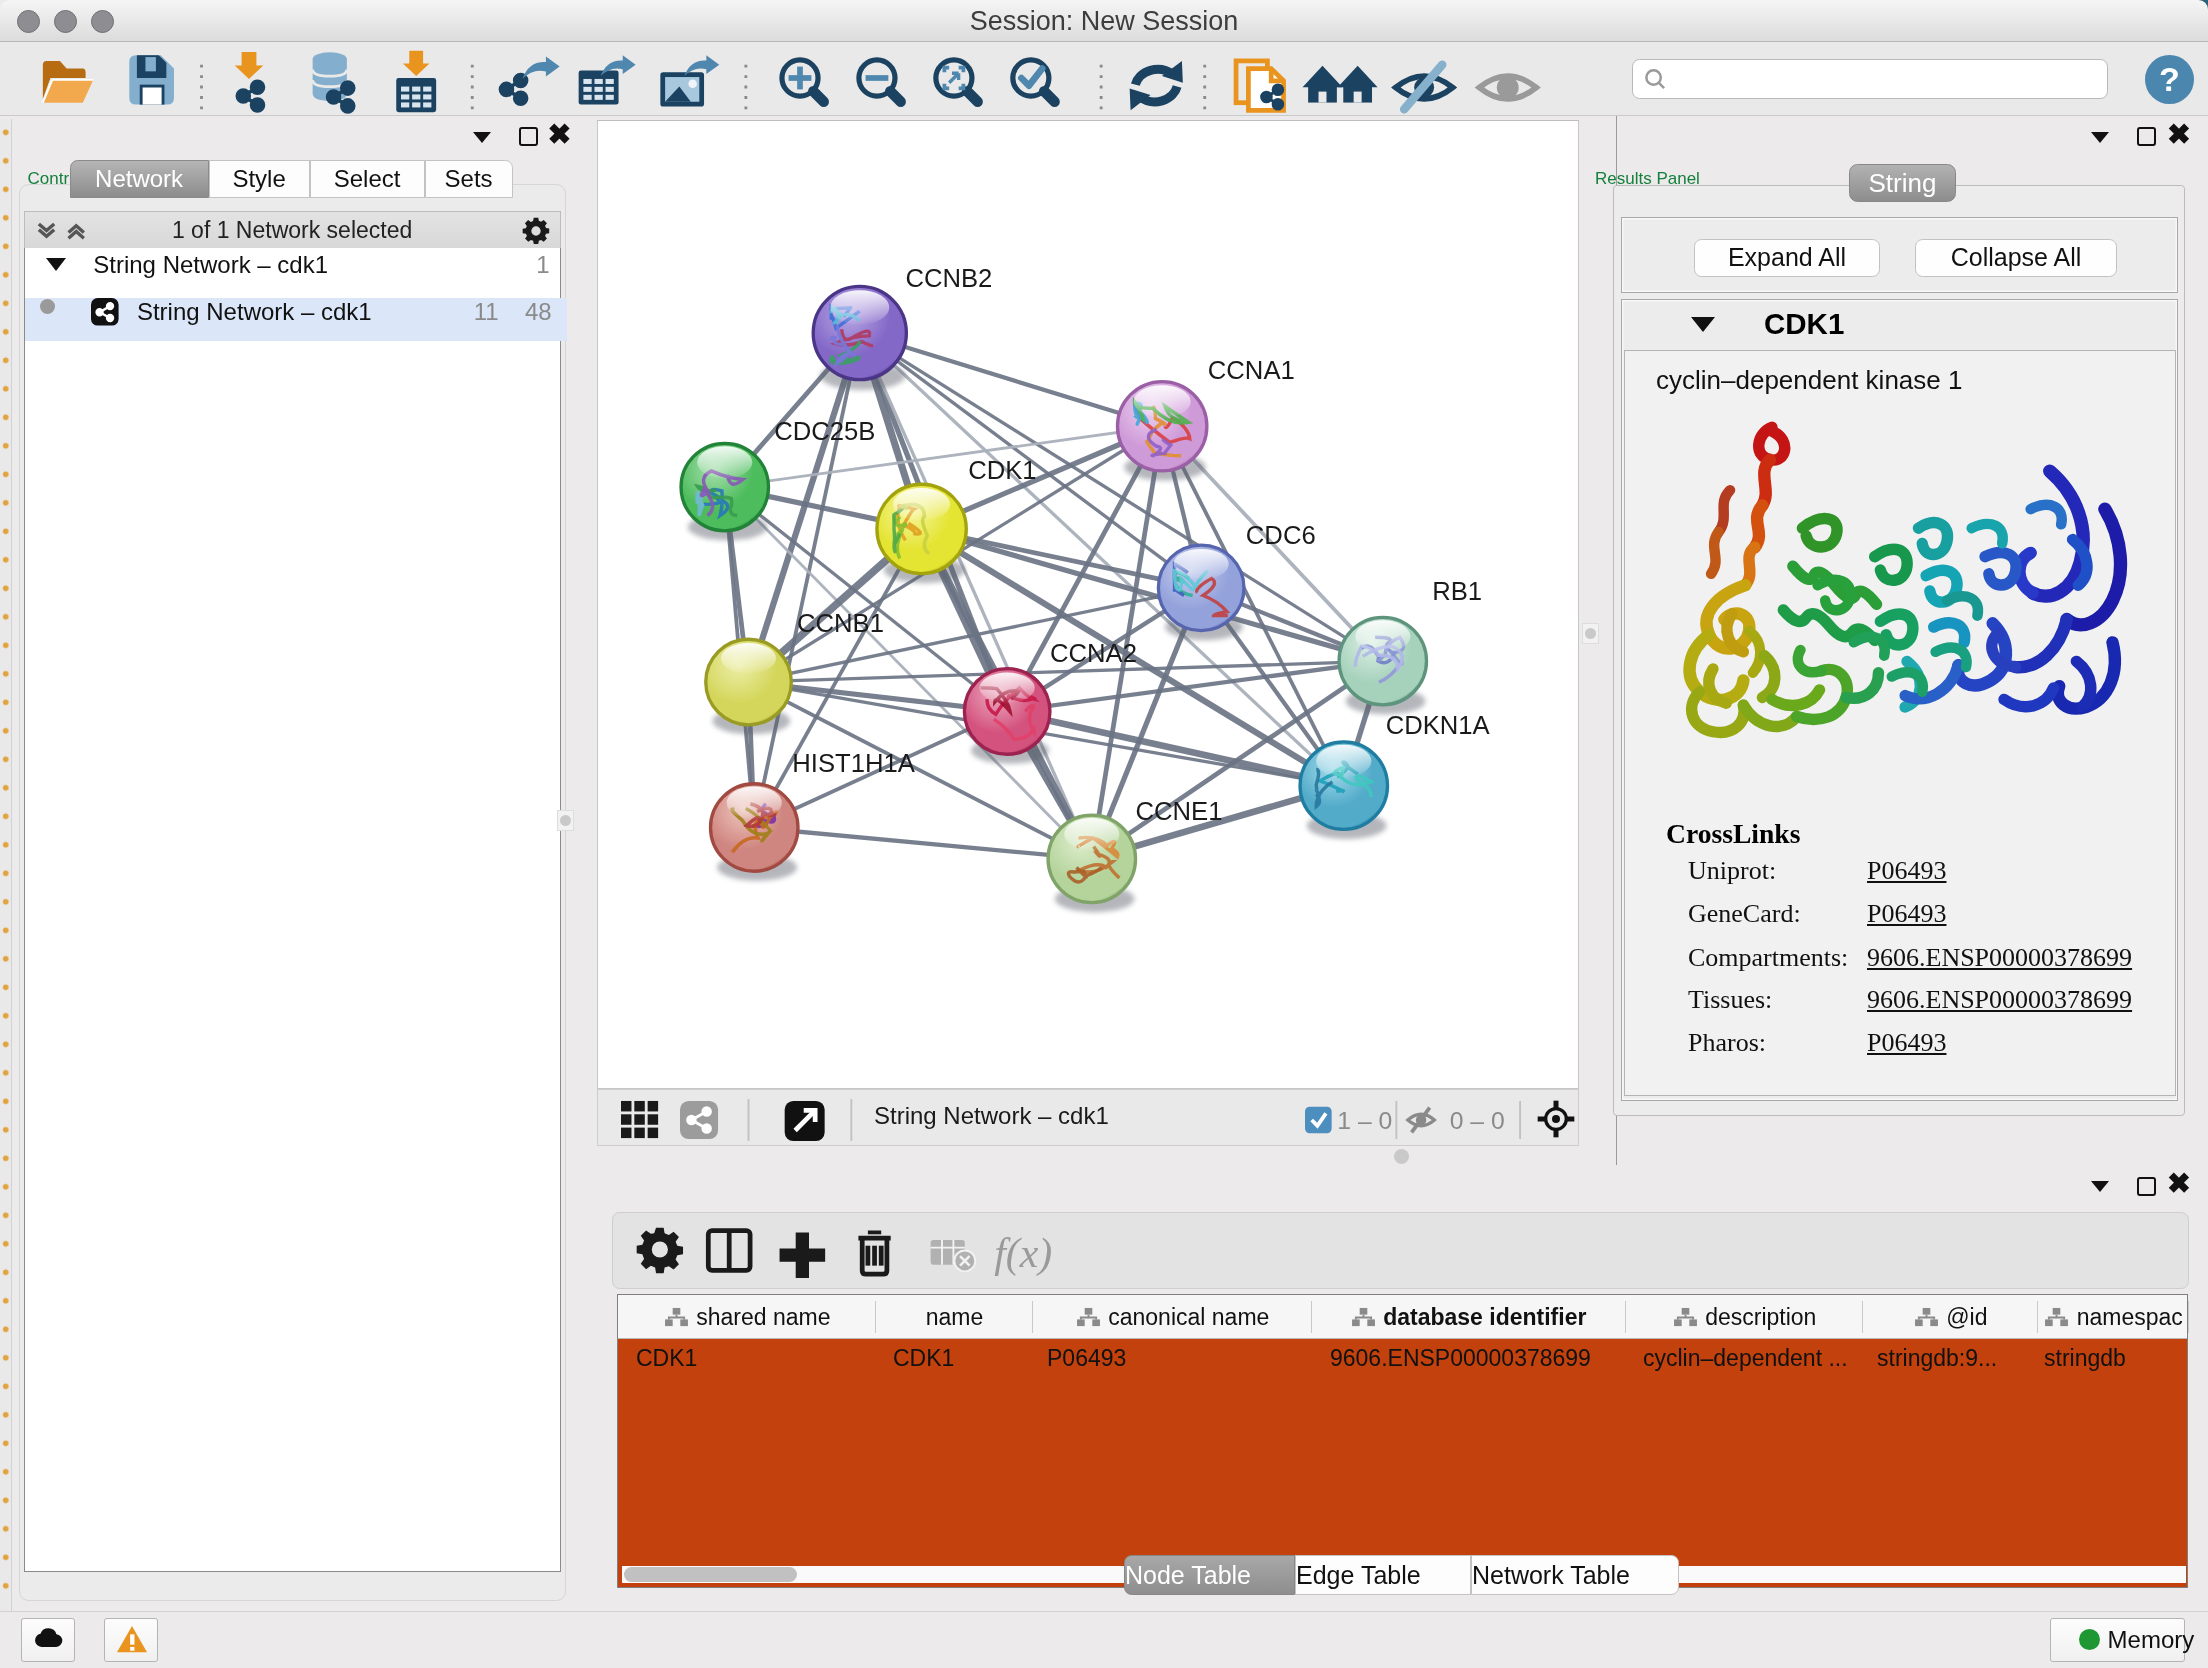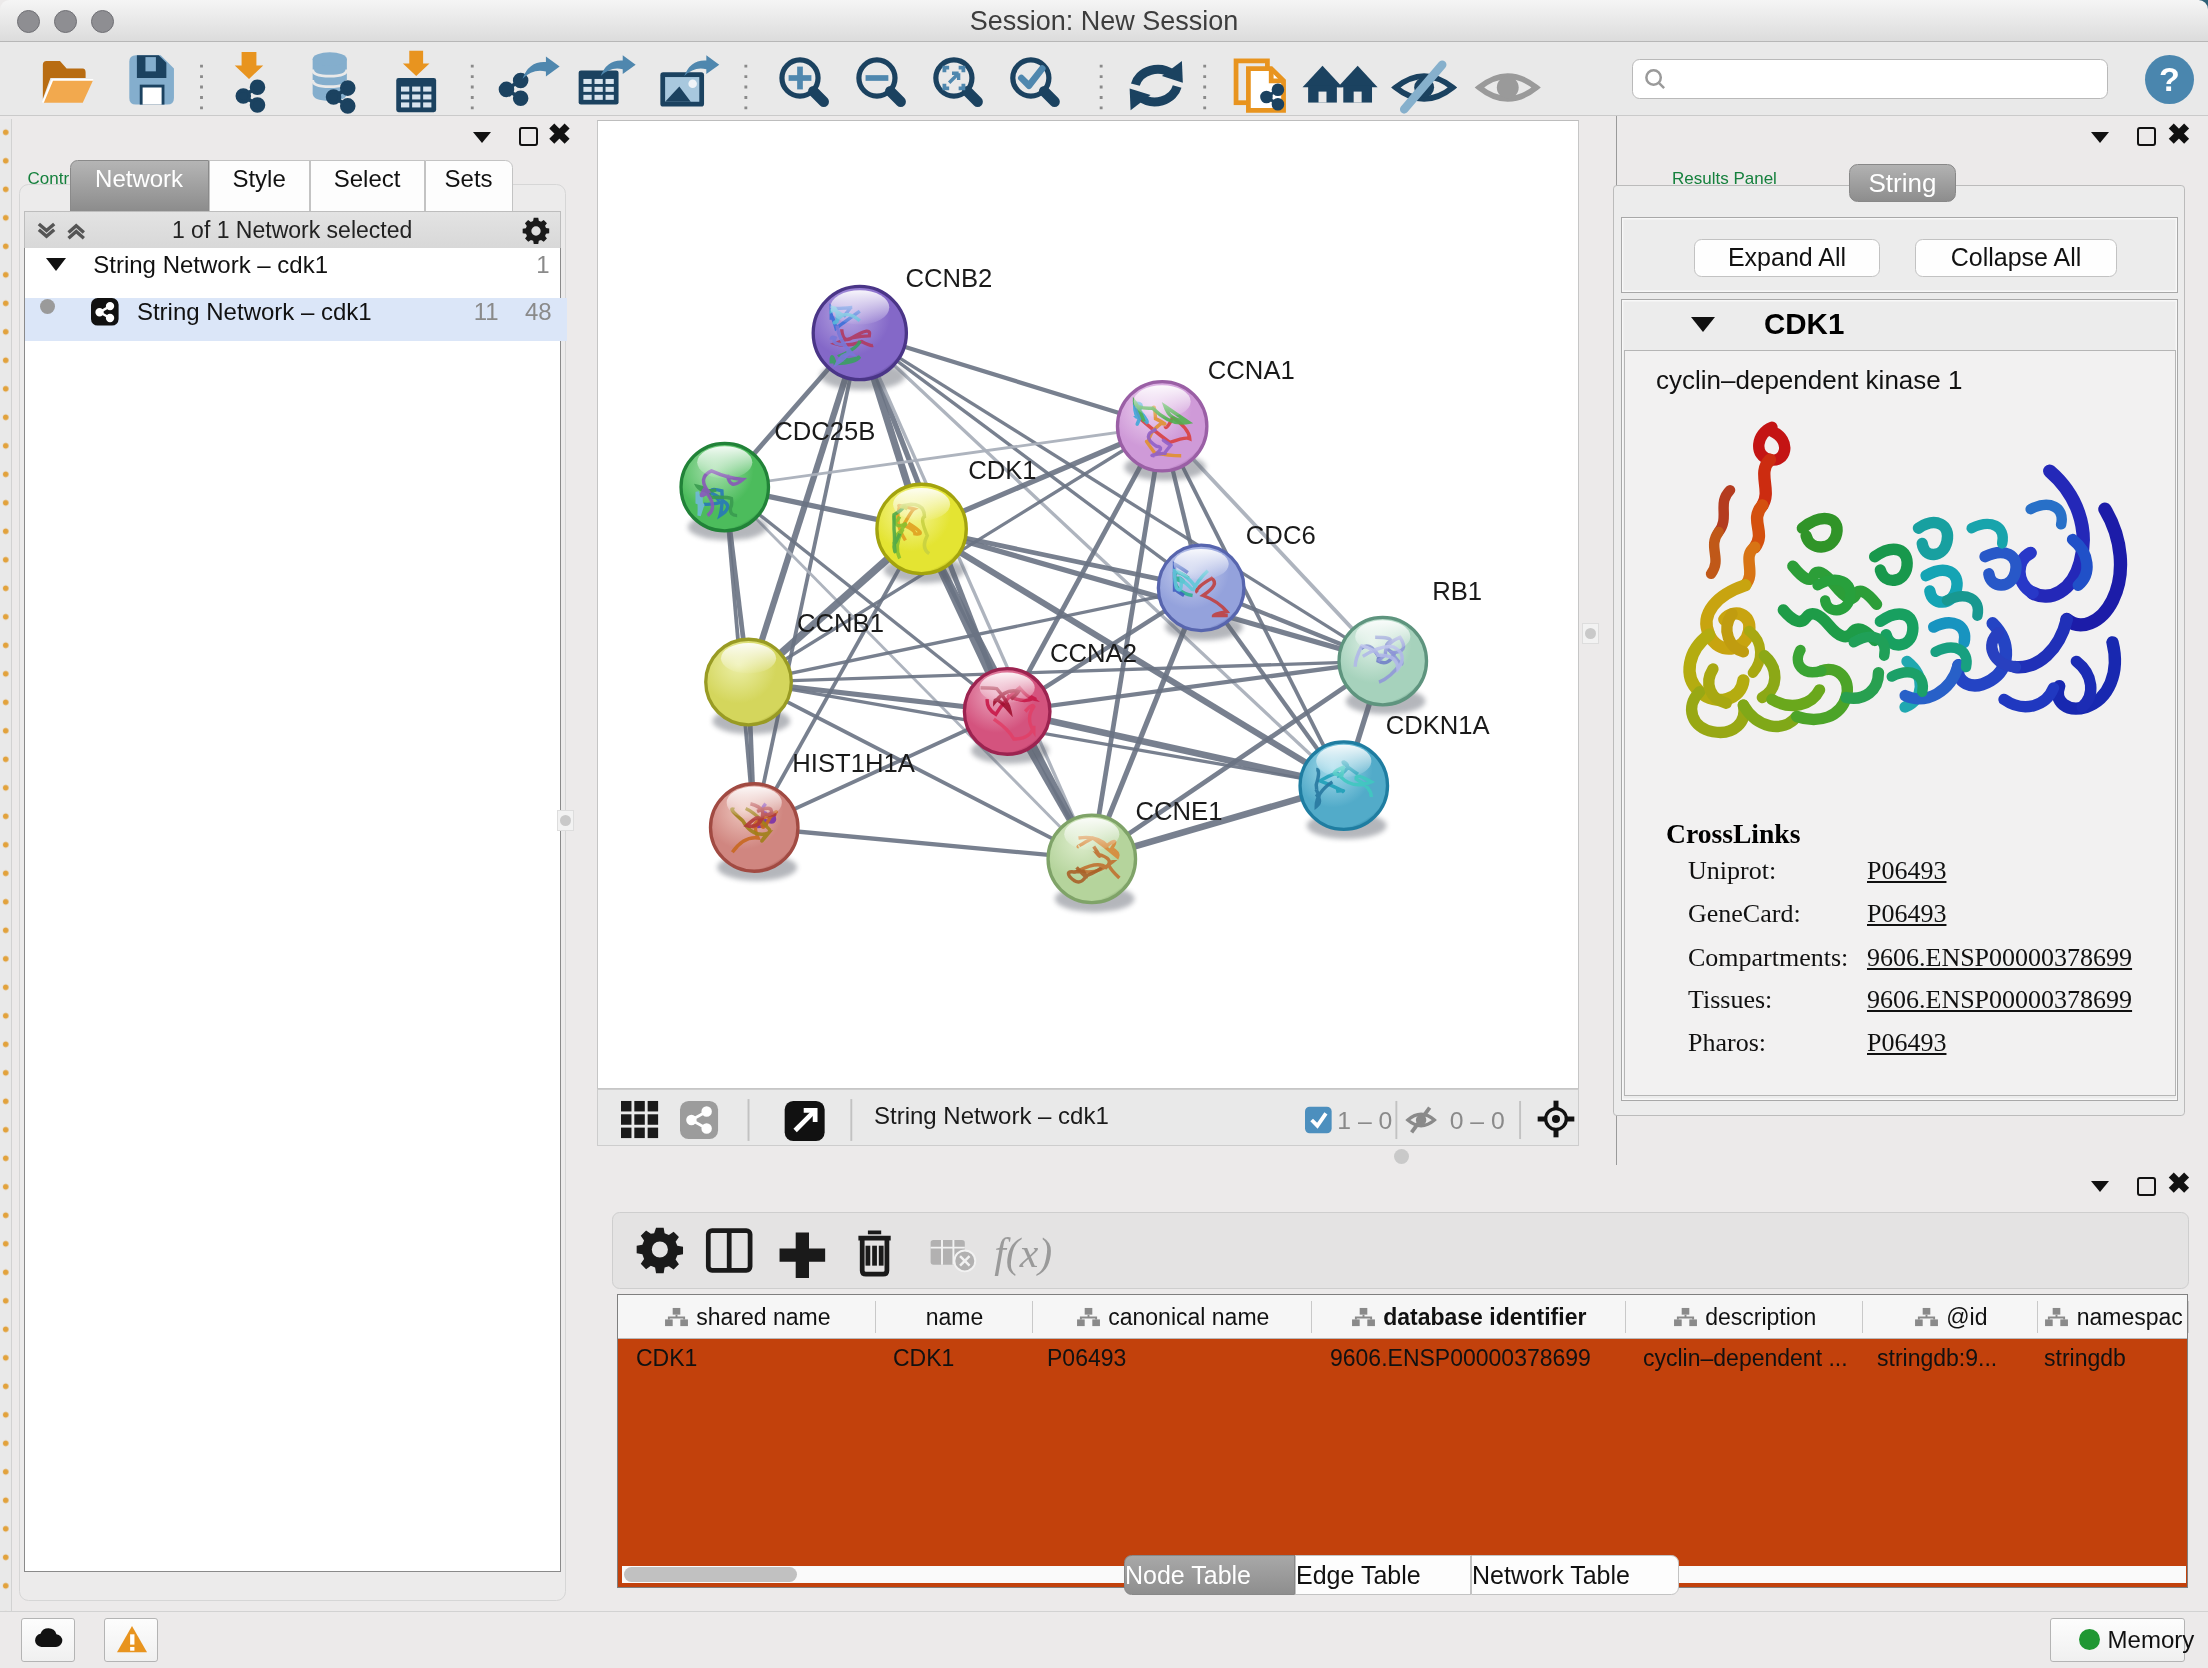--- a/index.html
+++ b/index.html
@@ -22,21 +22,21 @@
   
   #helpbtn { position:absolute; left:2145px; top:55px; width:49px; height:49px; border-radius:50%;
     background:#4a86ae; color:#fff; font-size:34px; font-weight:bold; text-align:center; line-height:49px; }
   
   .ptitle { font-size:17px; color:#15803d;margin-top:48px; }
   
   #cpanel { position:absolute; left:7.6px; top:116px; width:571px; height:1484px; }
   #cp-box { position:absolute; left:11.4px; top:68px; width:547px; height:1417px;
     background:#ecebeb; border:1px solid #d6d6d6; border-radius:9.5px; }
   .tabs { position:absolute; top:44px; left:62px; height:38px; display:flex; }
-  .tab { height:52px; border:1.4px solid #c3c3c3; background:#fdfdfd; color:#111;
+  .tab { height:38px; border:1.4px solid #c3c3c3; background:#fdfdfd; color:#111;
     font-size:24px; text-align:center; line-height:36px; }
   .tab.sel { background:linear-gradient(#b5b5b5,#8c8c8c); color:#fff; border-color:#8a8a8a; }
   #graybar { position:absolute; left:16px; top:95px; width:537px; height:38px;
     background:linear-gradient(#e3e3e3,#d8d8d8); border:1.4px solid #bdbdbd;
     font-size:23px; color:#222; text-align:center; line-height:36px; }
   #cplist { position:absolute; left:16px; top:132px; width:537px; height:1324px;
     background:#fff; border:1.4px solid #8a8a8a; border-top:none; }
   .row1 { position:absolute; left:0; top:2.9px; width:542px; height:42px; font-size:24px; color:#111; }
   .row2 { position:absolute; left:0; top:50px; width:542px; height:43px; background:#dbe6f8;
     font-size:24px; color:#111; }
@@ -618,21 +618,21 @@
 </div>
 <div class="abs" style="left:1394px;top:1149px;width:15px;height:15px;border-radius:50%;background:#c9c9c9"></div>
 <div class="abs" style="left:1582px;top:623px;width:17px;height:21px;background:#f2f2f2;border:1px solid #ddd">
     <div style="width:11.4px;height:11.4px;border-radius:50%;background:#c9c9c9;margin:3.8px auto"></div>
   </div>
 <div class="abs" style="left:557px;top:810px;width:17px;height:21px;background:#f2f2f2;border:1px solid #ddd">
     <div style="width:11.4px;height:11.4px;border-radius:50%;background:#c9c9c9;margin:3.8px auto"></div>
   </div>
 
 <div id="rpanel"></div>
-<div class="ptitle abs" style="left:1672px;top:121px">Results Panel</div>
+<div class="ptitle abs" style="left:1595px;top:121px">Results Panel</div>
 <div class="abs" style="left:2091px;top:129px"><span class="darr" style="border-left-width:9.5px;border-right-width:9.5px;border-top-width:11.4px"></span></div>
 <div class="abs" style="left:2137px;top:127px"><span class="sq"></span></div>
 <div class="abs xx" style="left:2167px;top:118px">✖</div>
 <div id="rp-outer"></div>
 <div id="stringtab">String</div>
 <div id="rp-a" class="etched">
   <div class="wbtn" style="left:72px;width:186px">Expand All</div>
   <div class="wbtn" style="left:293px;width:202px">Collapse All</div>
 </div>
 <div id="rp-b" class="etched"></div>

